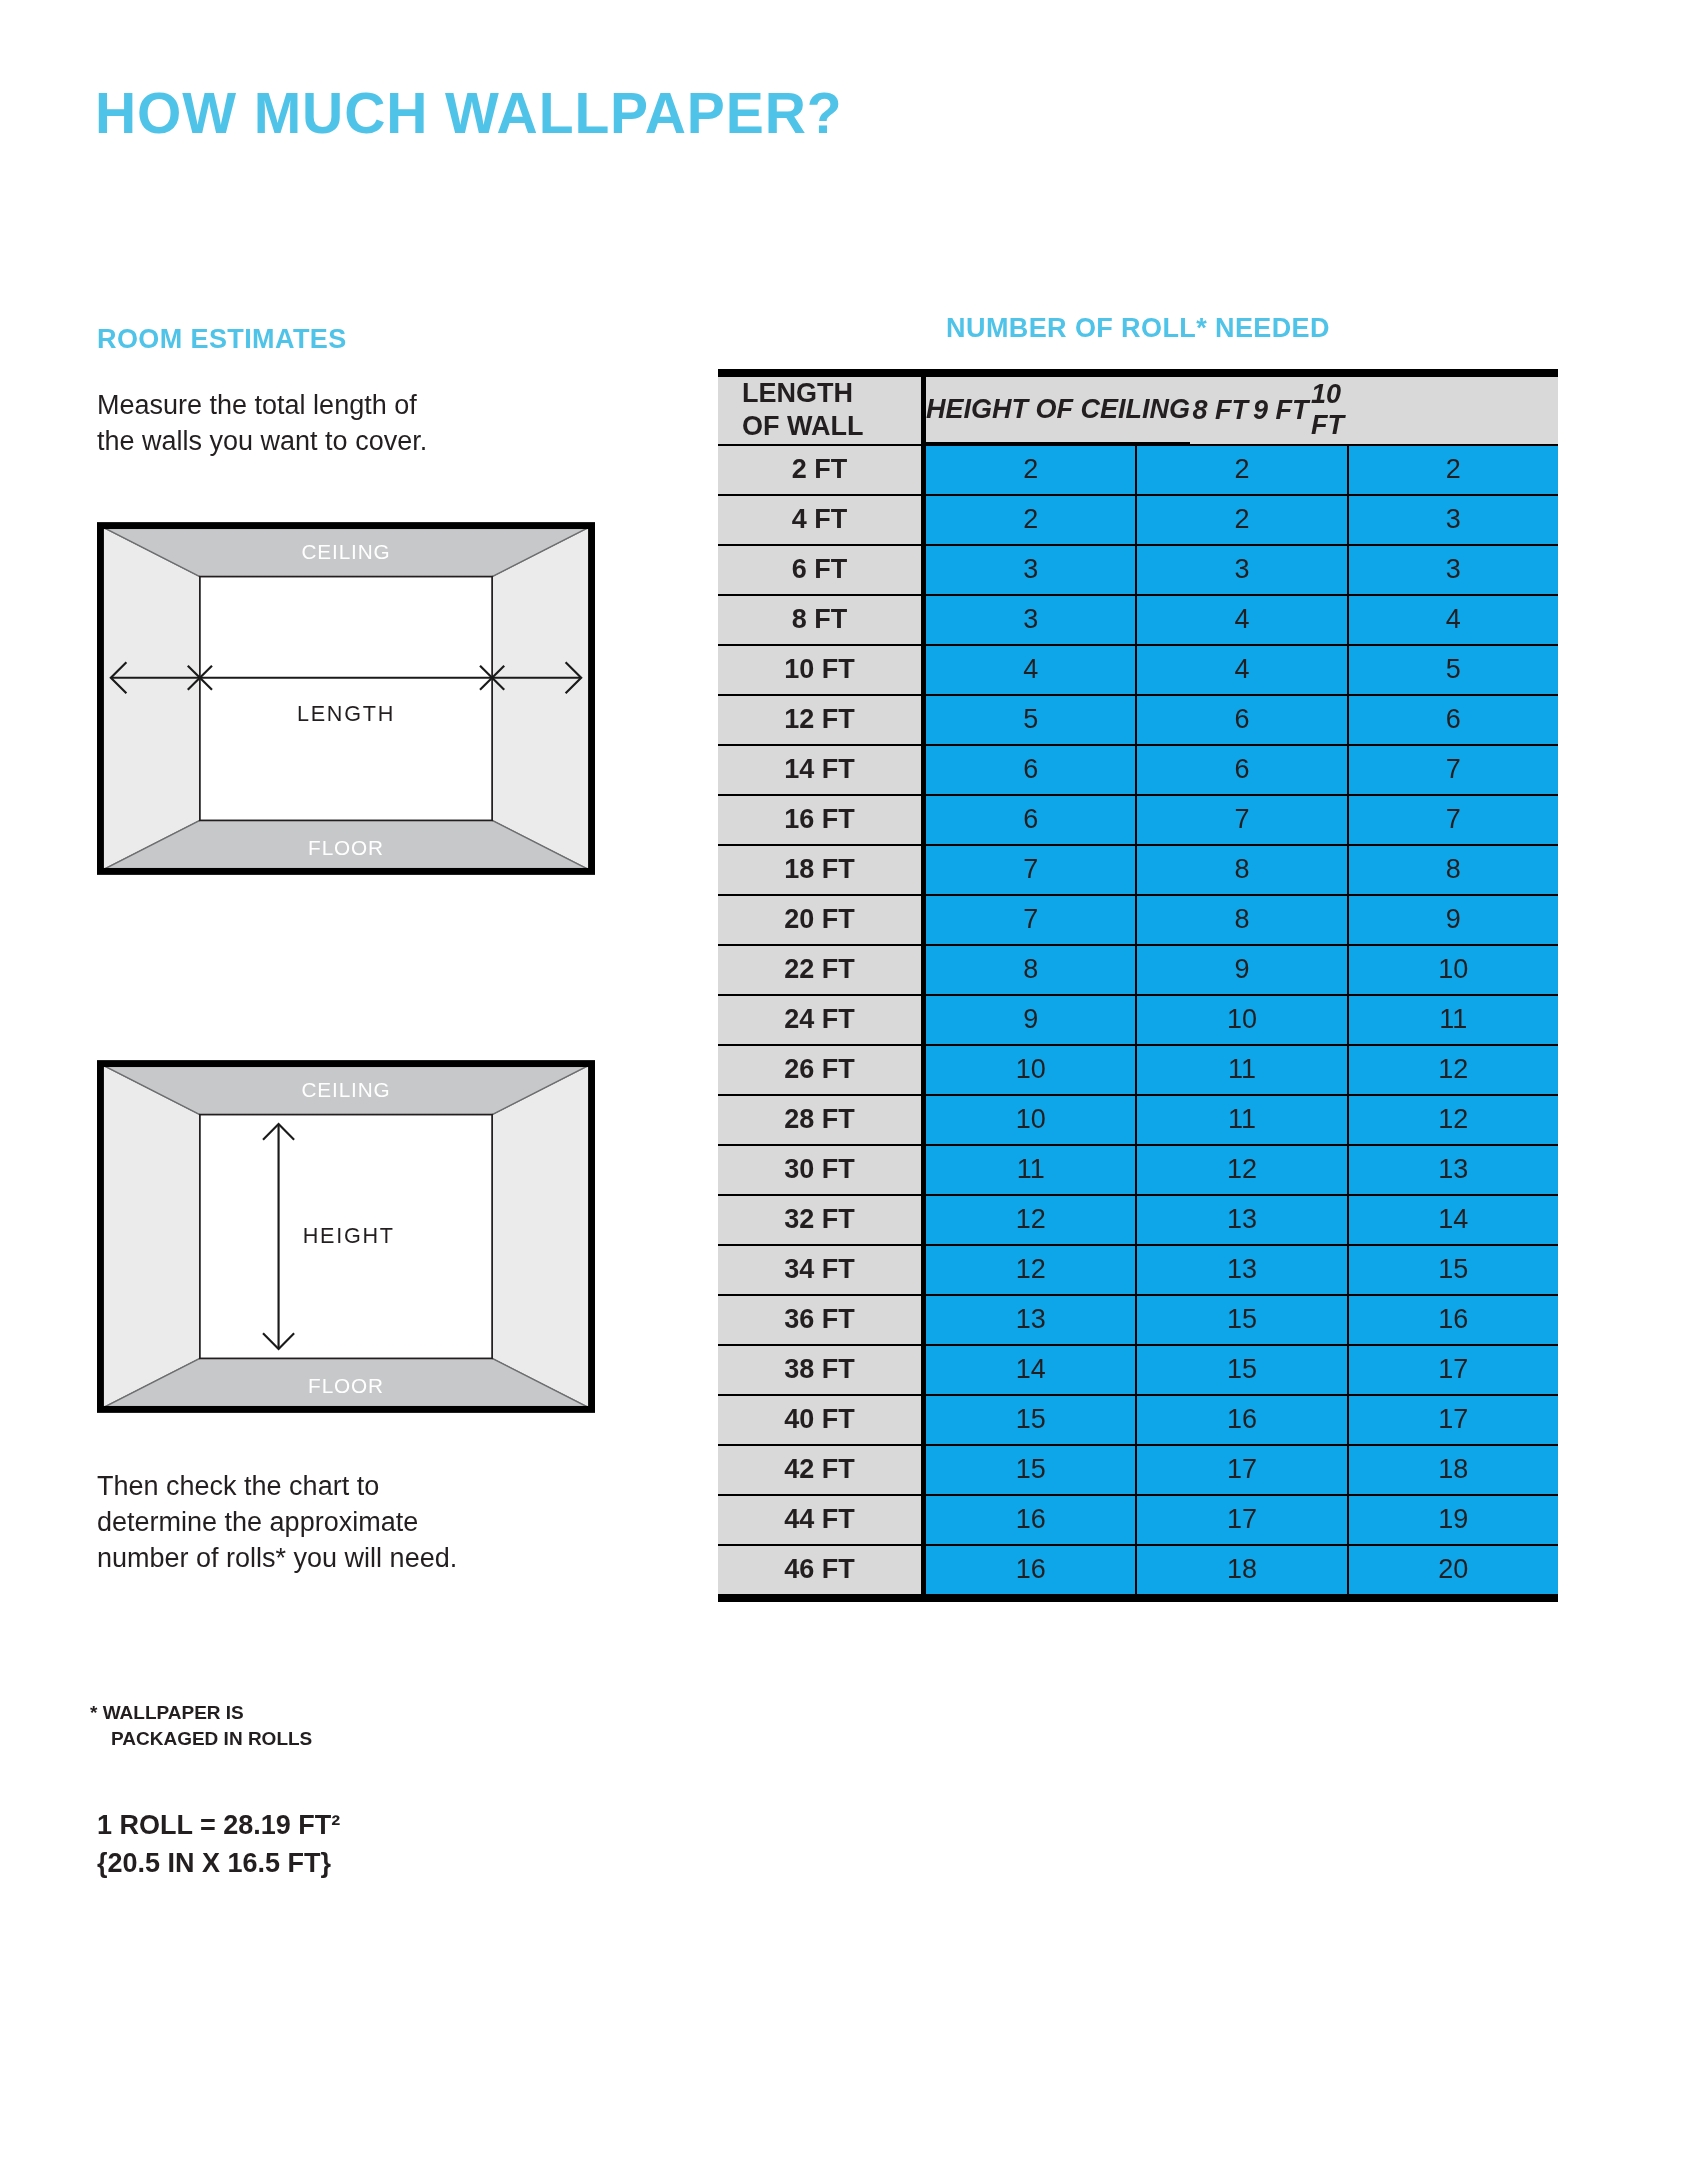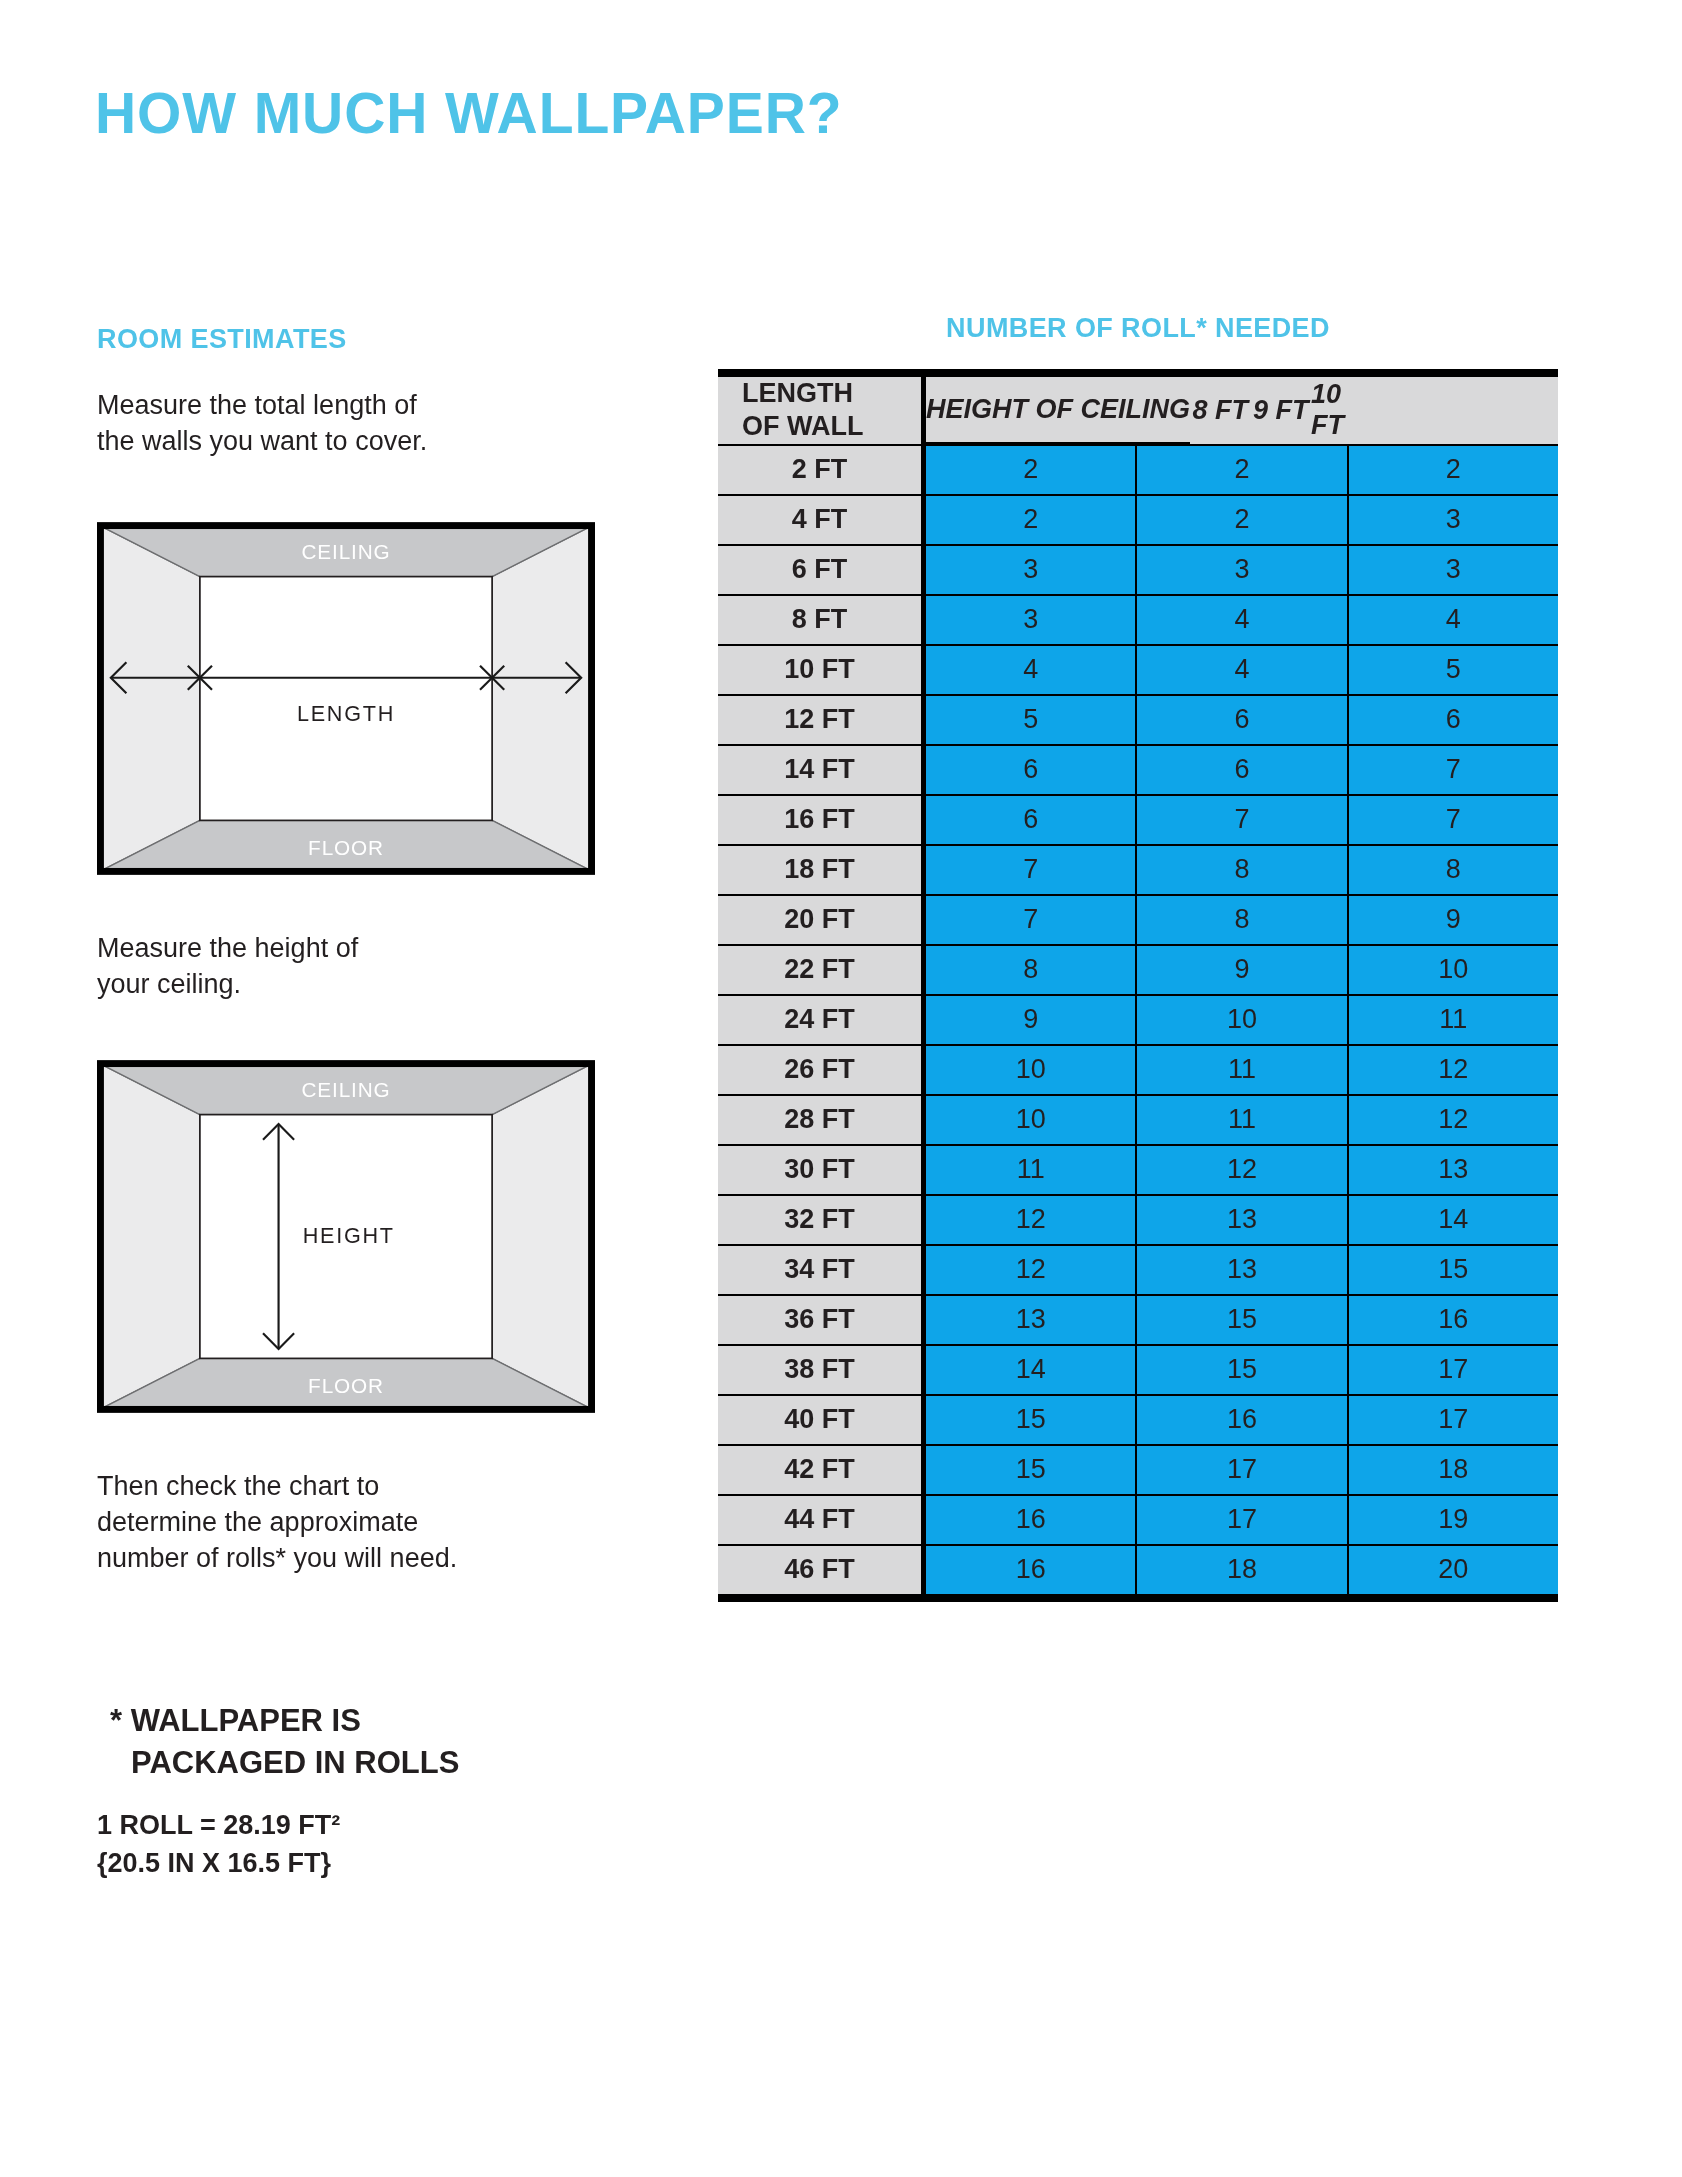--- a/index.html
+++ b/index.html
@@ -26,21 +26,21 @@
     white-space:pre-line;
   }
   .instr-1 { left:97px; top:387px; width:450px; }
   .instr-2 { left:97px; top:930px; width:450px; }
   .instr-3 { left:97px; top:1468px; width:484px; }
 
   .diagram-1 { left:97px; top:522px; }
   .diagram-2 { left:97px; top:1060px; }
   svg text { font-family:"Liberation Sans","DejaVu Sans",sans-serif; }
 
-  .footnote { left:110px; top:1700px; font-size:31px; font-weight:700; line-height:1.36; }
+  .footnote { left:90px; top:1700px; font-size:19px; font-weight:700; line-height:1.36; }
   .footnote .line2 { margin-left:21px; }
   .roll-size { left:97px; top:1807px; font-size:27px; font-weight:700; line-height:1.40; }
 
   
   .tbl { left:718px; top:369px; width:840px; }
   .tbl-bar { height:7.8px; background:#000; }
   .thead { display:flex; background:#D9D9DA; }
   .th-len {
     width:208px; border-right:5.2px solid #000;
     display:flex; align-items:center; padding-left:24px;
@@ -97,22 +97,20 @@
       <polyline points="34,162 16,180 34,198"></polyline>
       <polyline points="542,162 560,180 542,198"></polyline>
       <line x1="105" y1="166" x2="133" y2="194"></line>
       <line x1="105" y1="194" x2="133" y2="166"></line>
       <line x1="443" y1="166" x2="471" y2="194"></line>
       <line x1="443" y1="194" x2="471" y2="166"></line>
     </g>
     <text x="288" y="230" text-anchor="middle" fill="#231F20" font-size="25" letter-spacing="2">LENGTH</text>
   </svg>
 
-  <div class="abs instruction instr-2">Measure the height of
-your ceiling.</div>
 
   <svg class="abs diagram-2" width="498" height="353" viewBox="0 0 576 408">
     <polygon points="5,5 119,63 119,345 5,403" fill="#EBEBEC" stroke="#6D6E70" stroke-width="1.5"></polygon>
     <polygon points="571,5 457,63 457,345 571,403" fill="#EBEBEC" stroke="#6D6E70" stroke-width="1.5"></polygon>
     <polygon points="5,5 571,5 457,63 119,63" fill="#C7C8CA" stroke="#6D6E70" stroke-width="1.5"></polygon>
     <polygon points="5,403 571,403 457,345 119,345" fill="#C7C8CA" stroke="#6D6E70" stroke-width="1.5"></polygon>
     <rect x="119" y="63" width="338" height="282" fill="#FFFFFF" stroke="#231F20" stroke-width="2"></rect>
     <rect x="4" y="4" width="568" height="400" fill="none" stroke="#000000" stroke-width="8"></rect>
     <text x="288" y="43" text-anchor="middle" fill="#FFFFFF" font-size="24" letter-spacing="1">CEILING</text>
     <text x="288" y="385" text-anchor="middle" fill="#FFFFFF" font-size="24" letter-spacing="1">FLOOR</text>

